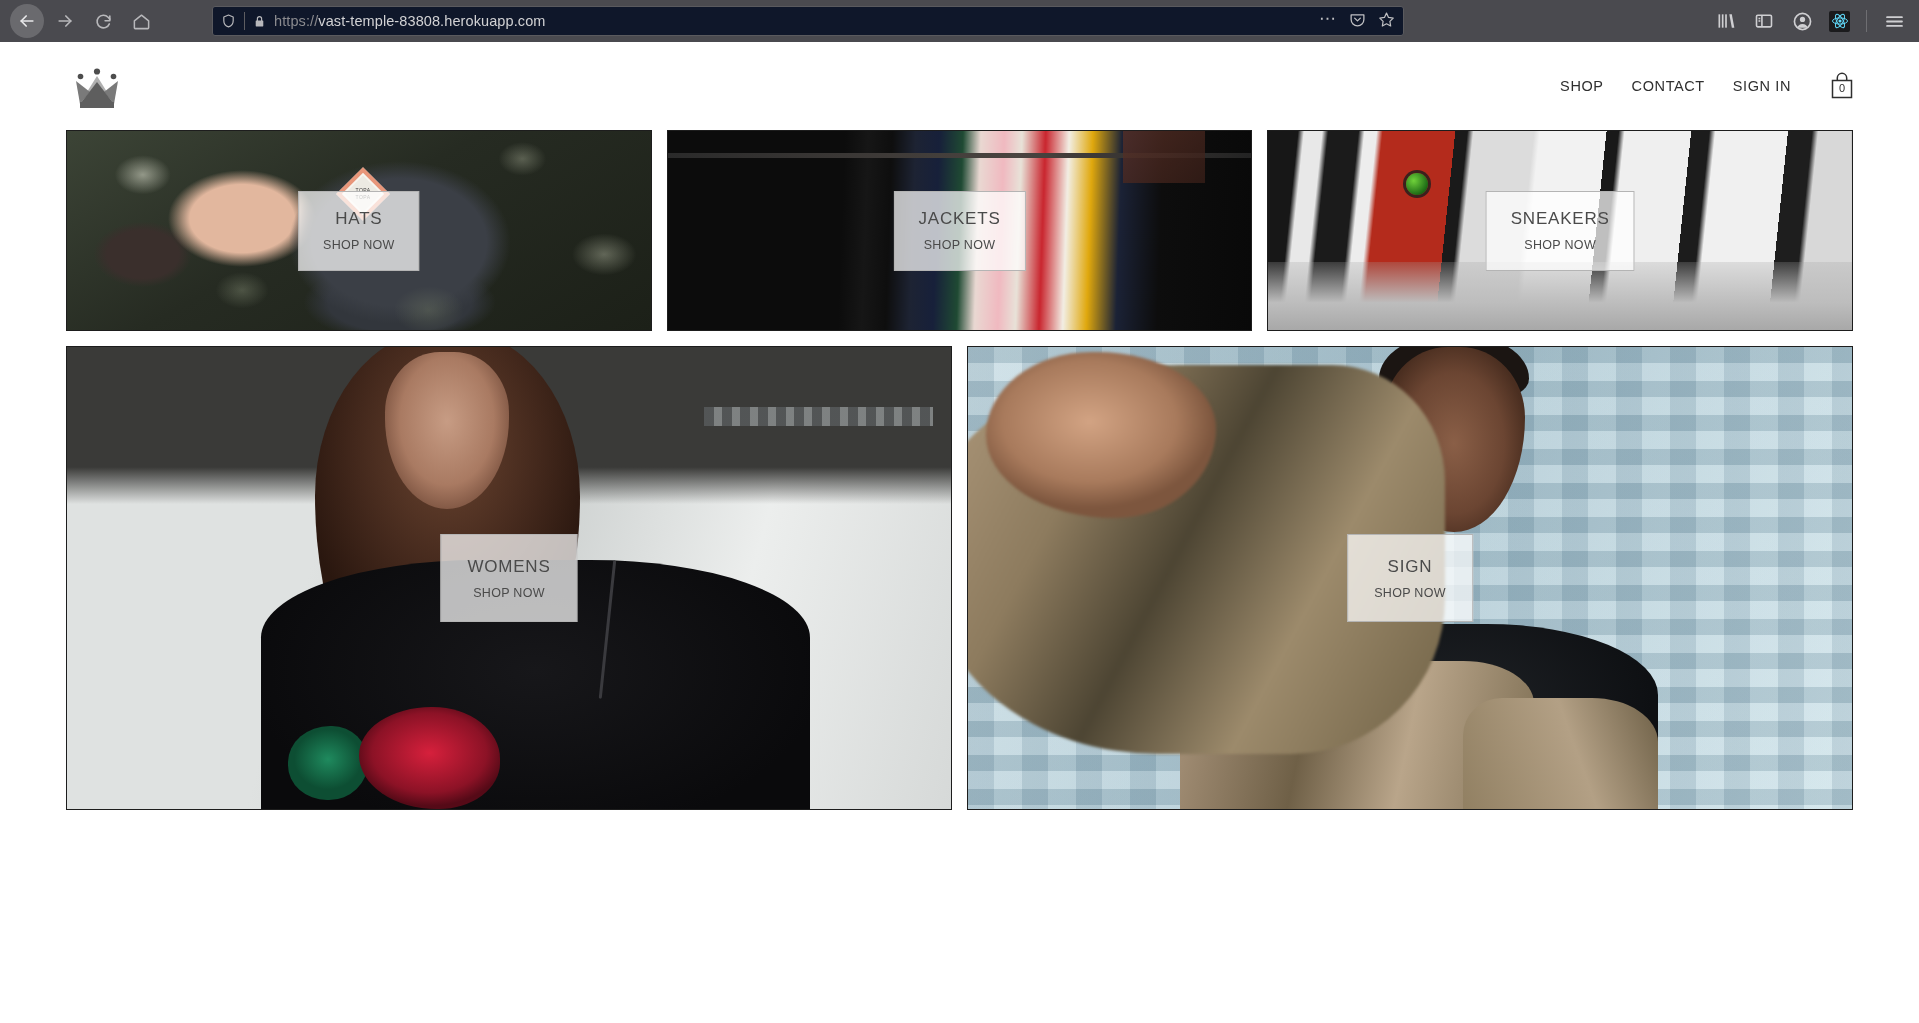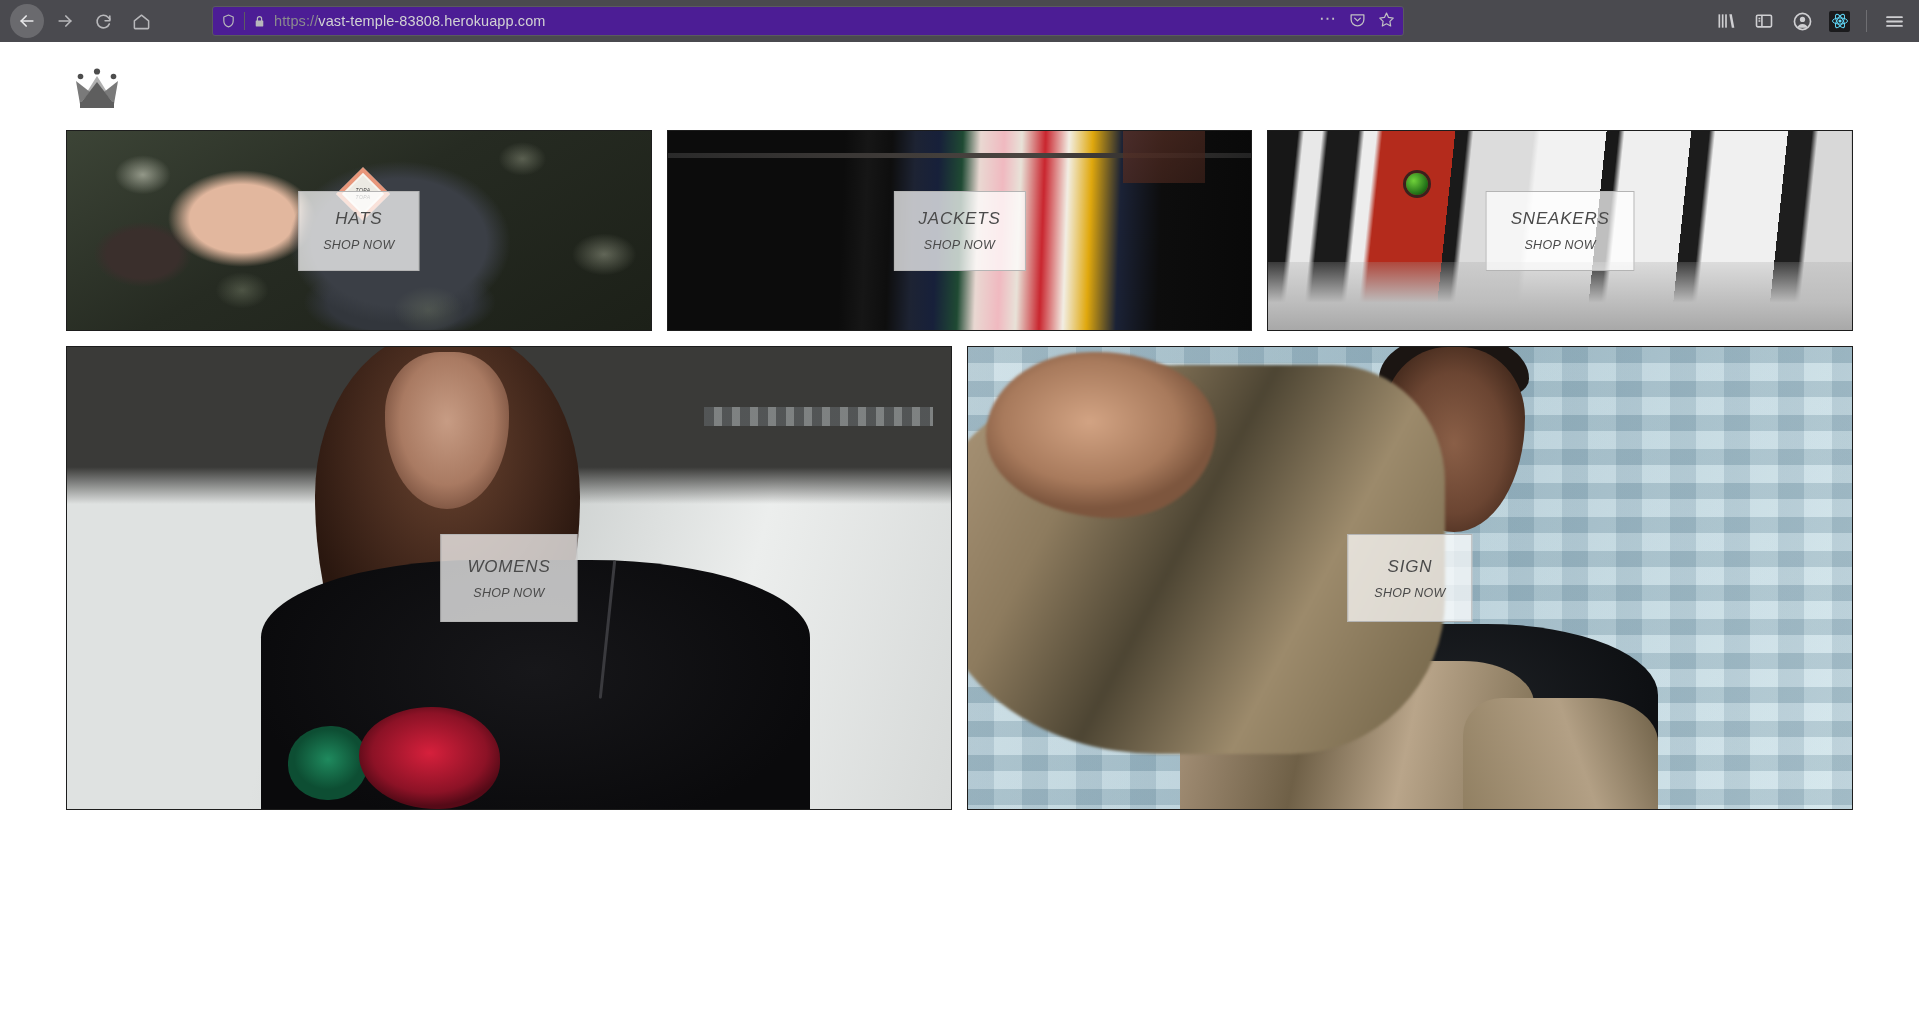--- a/index.html
+++ b/index.html
@@ -31,21 +31,21 @@
     background: #6a6a6e;
     color: #e8e8ea;
   }
   .nav-btn svg { display: block; }
 
   .urlbar {
     flex: 0 0 auto;
     margin-left: 48px;
     width: 1192px;
     height: 30px;
-    background: #4c1d95;
+    background: #0f172a;
     border: 1px solid #5a5a5e;
     border-radius: 3px;
     display: flex;
     align-items: center;
     padding: 0 8px;
     gap: 8px;
   }
   .urlbar .shield, .urlbar .lock { color: #b8b8bb; display: flex; align-items: center; }
   .urlbar .divider { width: 1px; height: 18px; background: #5d5d61; }
   .url-text { font-size: 14.5px; color: #d2d2d4; letter-spacing: .1px; white-space: nowrap; }
@@ -94,21 +94,20 @@
     font-size: 11px;
     color: #2f2f2f;
   }
 
   
   .directory {
     padding: 0 66px;
     display: flex;
     flex-direction: column;
     gap: 15px;
-    font-style: italic;
   }
   .dir-row { display: flex; gap: 15px; }
   .dir-row.row-top .menu-item { height: 201px; }
   .dir-row.row-bottom .menu-item { height: 464px; }
   .menu-item {
     position: relative;
     flex: 1 1 0;
     overflow: hidden;
     border: 1px solid #1d1d1d;
     cursor: pointer;
@@ -438,20 +437,32 @@
         <circle cx="11.5" cy="12.5" r="2.8" fill="#4d4d4d"></circle>
         <circle cx="44.5" cy="12.5" r="2.8" fill="#4d4d4d"></circle>
         <polygon points="28,12 38,28 18,28" fill="#b0b0b0"></polygon>
         <polygon points="7,17 21,28 11,40" fill="#7a7a7a"></polygon>
         <polygon points="49,17 35,28 45,40" fill="#7a7a7a"></polygon>
         <polygon points="11,40 28,18 45,40" fill="#5e5e5e"></polygon>
         <rect x="11" y="38" width="34" height="6" fill="#5e5e5e"></rect>
       </svg>
     </a>
 
+    <nav class="site-nav">
+      <a class="nav-link">SHOP</a>
+      <a class="nav-link">CONTACT</a>
+      <a class="nav-link">SIGN IN</a>
+      <div class="cart-icon-wrap">
+        <svg width="26" height="30" viewBox="0 0 26 30" fill="none" stroke="#2f2f2f" stroke-width="1.5">
+          <path d="M8.3 9.5V7a4.7 4.7 0 0 1 9.4 0v2.5"></path>
+          <rect x="3.5" y="9.5" width="19" height="17"></rect>
+        </svg>
+        <span class="cart-count">0</span>
+      </div>
+    </nav>
   </header>
 
   <section class="directory">
 
     <div class="dir-row row-top">
 
       <div class="menu-item">
         <div class="bg-image img-hats">
           <div class="patch">
               <span>TOPA TOPA</span>

